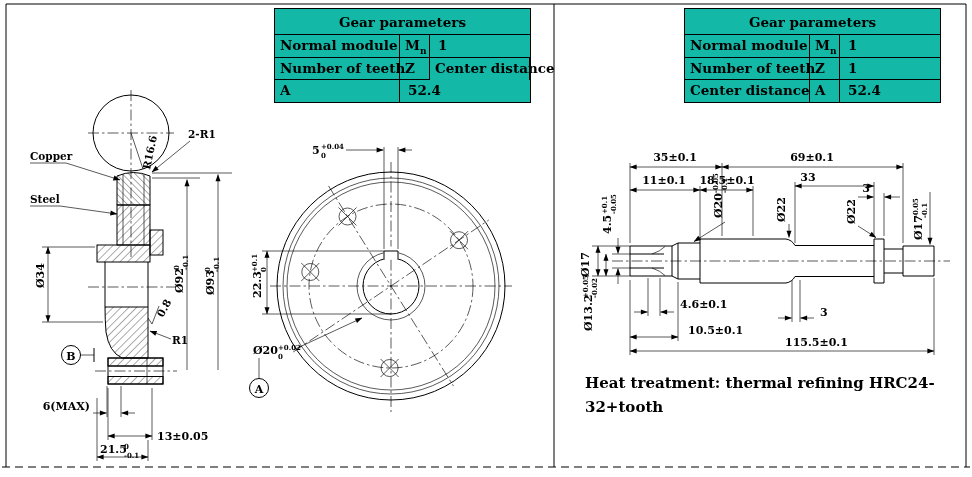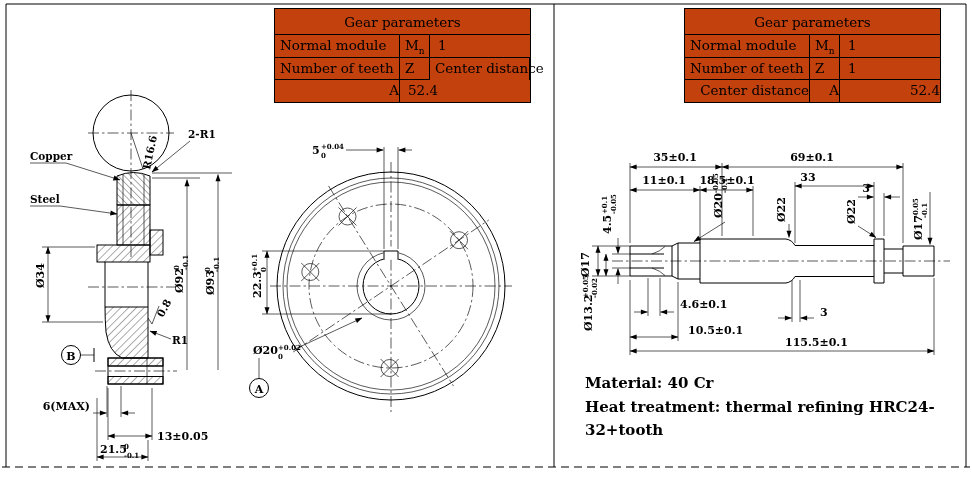--- a/index.html
+++ b/index.html
@@ -11,25 +11,25 @@
   .mid{text-anchor:middle;}
   .end{text-anchor:end;}
   .sm{font-size:10.5px;}
   .s1{stroke:#000;stroke-width:1;fill:none;}
   .s2{stroke:#000;stroke-width:0.65;fill:none;}
   .cl{stroke:#000;stroke-width:0.65;fill:none;stroke-dasharray:11 3 2.5 3;}
   .dash{stroke:#000;stroke-width:1;fill:none;stroke-dasharray:8 5;}
   .hatch{fill:url(#h1);stroke:#000;stroke-width:1;}
   .hatch2{fill:url(#h2);stroke:#000;stroke-width:1;}
   .gtable{position:absolute;display:grid;grid-template-columns:125px 30px 100px;
-          border:1.8px solid #000;font-weight:normal;font-size:13.5px;background:#c2410c;}
+          border:1.8px solid #000;font-weight:bold;font-size:13.5px;background:#14b8a6;}
   .gtable .t-title{grid-column:1/-1;text-align:center;padding:5px 0 4px;border-bottom:1.3px solid #000;}
-  .gtable .c{padding:2px 0 1px 5px;border-bottom:1.3px solid #000;border-right:1.3px solid #000;white-space:nowrap;}
+  .gtable .c{padding:2px 8px 1px 5px;border-bottom:1.3px solid #000;border-right:1.3px solid #000;white-space:nowrap;}
   .gtable .cv{padding:2px 0 1px 8px;border-bottom:1.3px solid #000;}
-  .gtable .last{border-bottom:none;text-align:right;}
+  .gtable .last{border-bottom:none;}
   .gtable sub{font-size:9px;}
   .notes{position:absolute;left:585px;top:372px;width:370px;font-weight:bold;font-size:15px;line-height:23.5px;color:#000;}
 </style>
 </head>
 <body>
 
 <div class="sheet">
 
 <svg width="972" height="477" viewBox="0 0 972 477">
   <defs>
@@ -377,17 +377,16 @@
   <div class="cv">1</div>
   <div class="c">Number of teeth</div>
   <div class="c"><span>Z</span><sub></sub></div>
   <div class="cv">1</div>
   <div class="c last">Center distance</div>
   <div class="c last"><span>A</span><sub></sub></div>
   <div class="cv last">52.4</div>
 </div>
 
 <div class="notes">
-  <div>Material: 40 Cr</div>
   <div>Heat treatment: thermal refining HRC24-32+tooth</div>
 </div>
 
 </div>
 
 </body></html>

